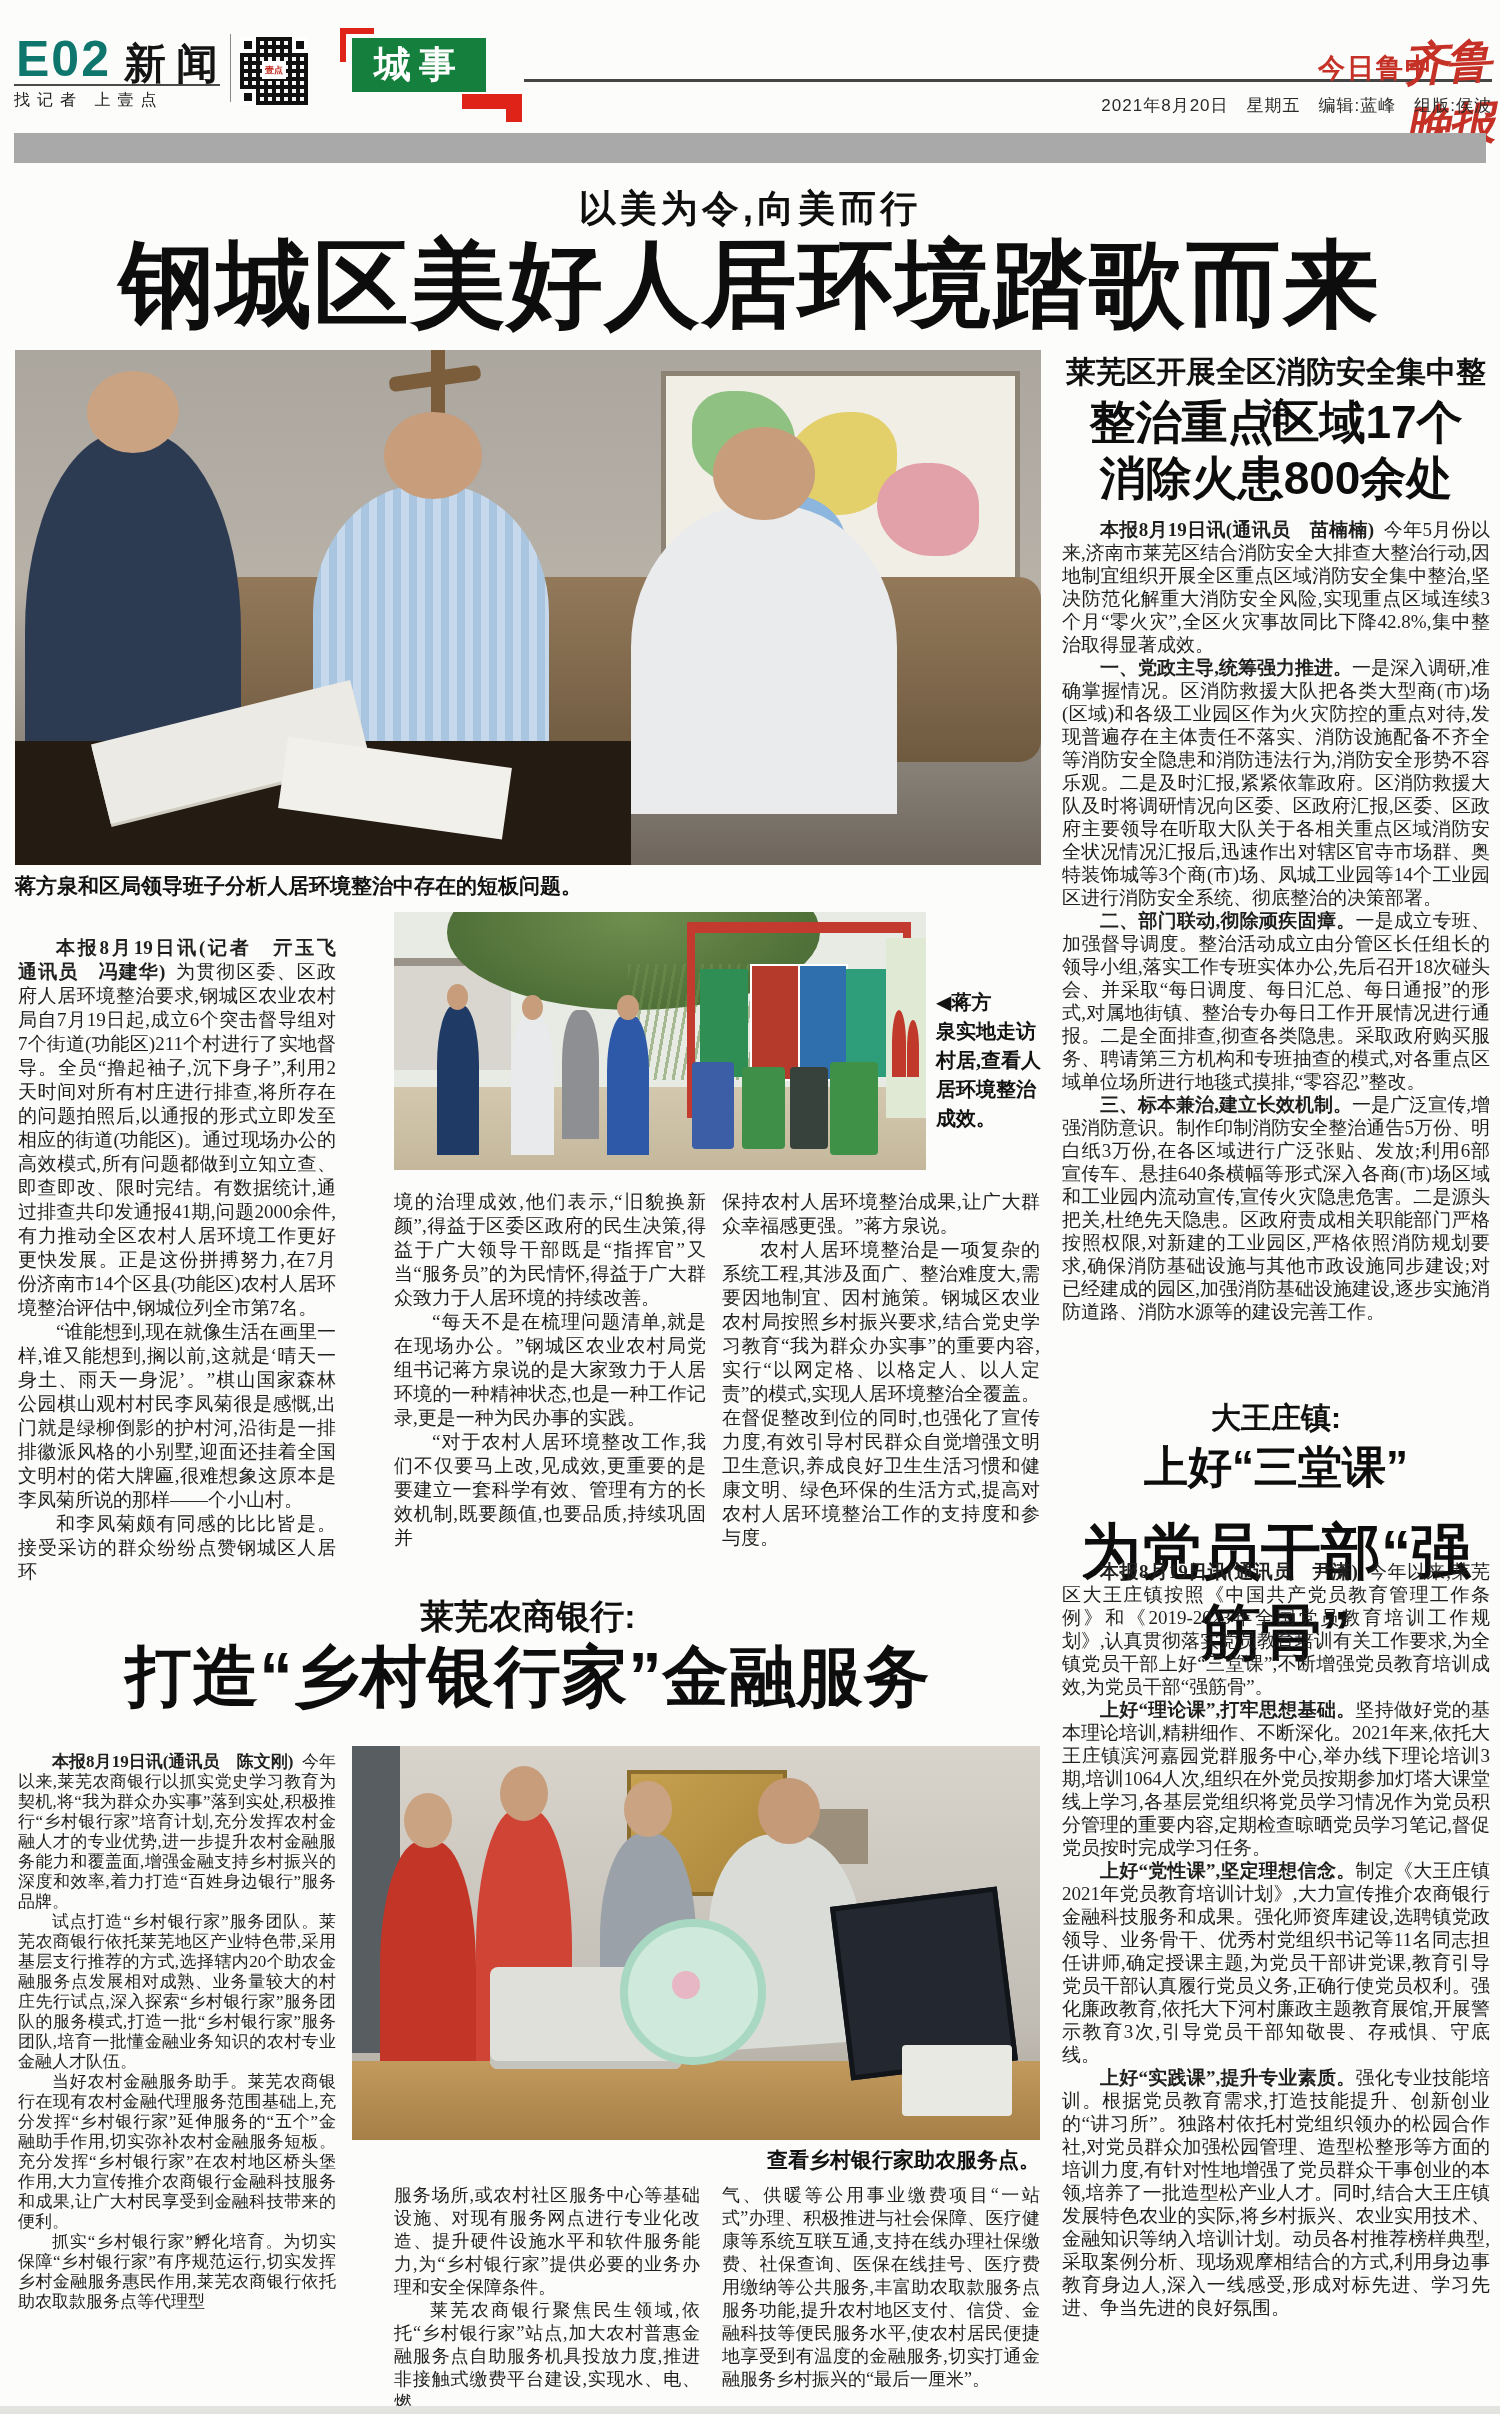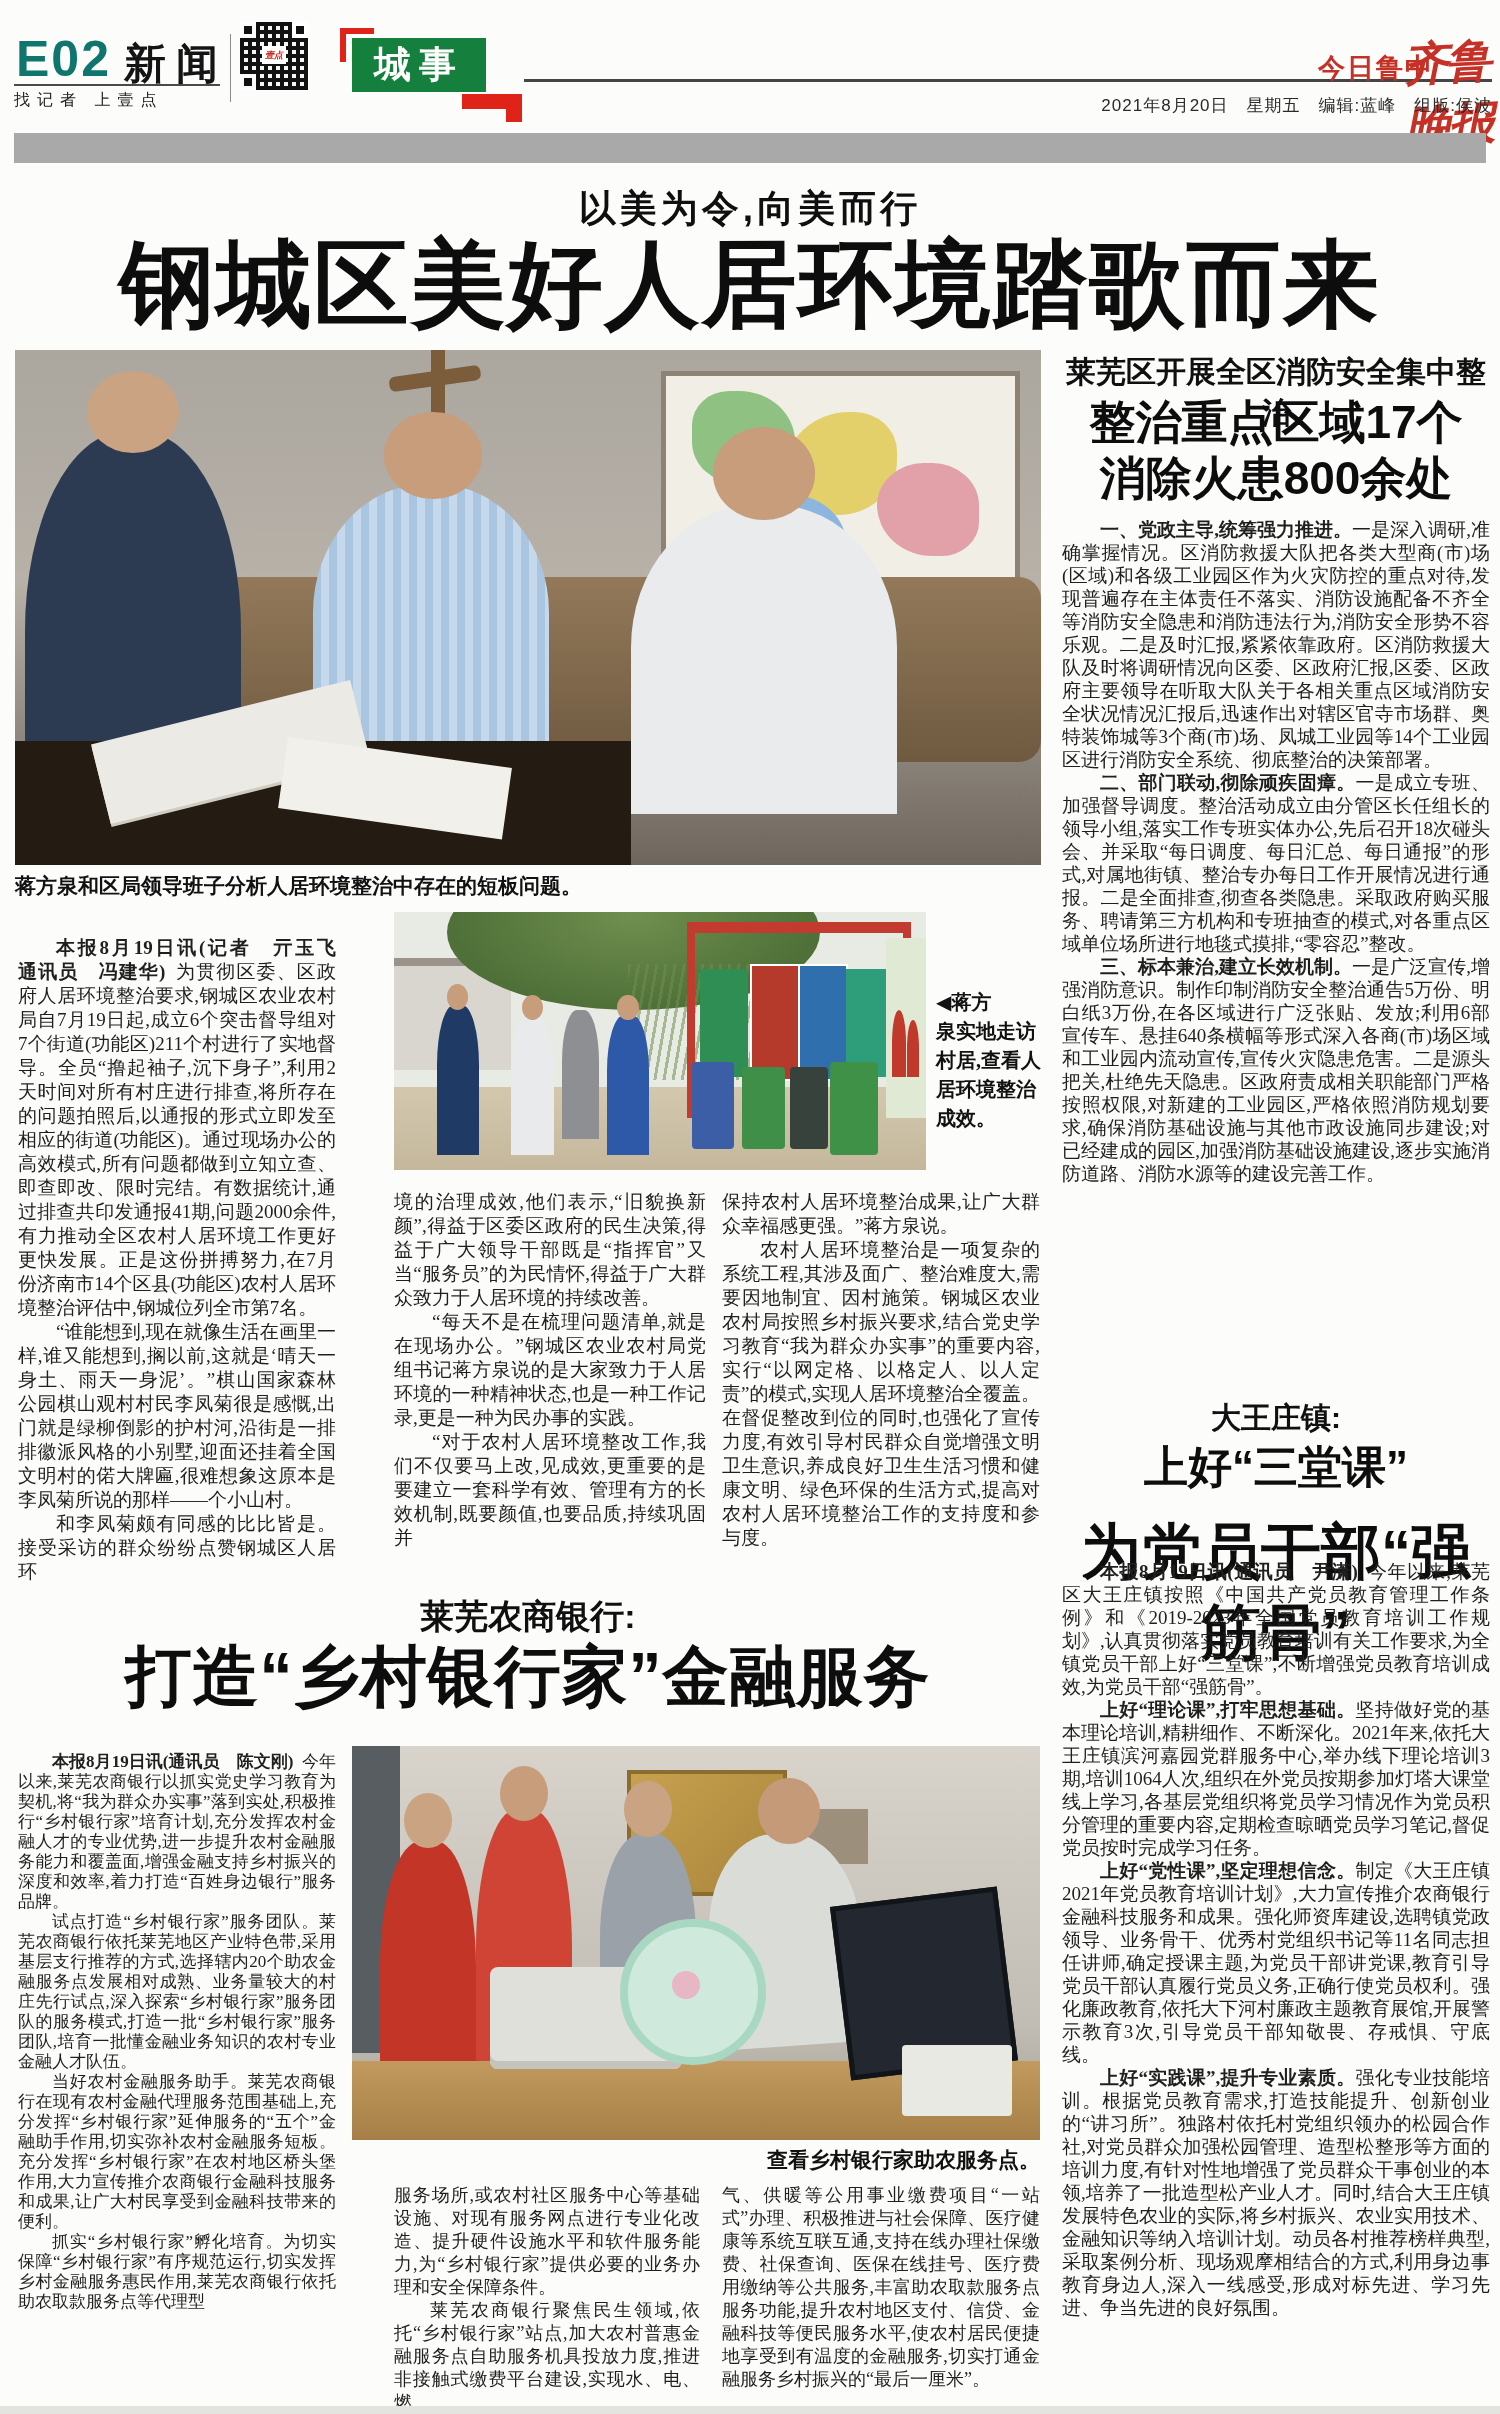--- a/index.html
+++ b/index.html
@@ -6,23 +6,23 @@
   .page{position:relative;width:1500px;height:2414px;margin:0 auto;background:#fcfcfa;
         overflow:hidden;font-family:"Liberation Serif","DejaVu Serif",serif;color:#1f1f1f;}
   .abs{position:absolute;}
   .sans{font-family:"Liberation Sans","DejaVu Sans",sans-serif;}
   
   .edition{left:16px;top:30px;font-size:50px;font-weight:900;letter-spacing:2px;color:#0f766e;}
   .section-name{left:124px;top:36px;font-size:42px;font-weight:700;letter-spacing:10px;color:#141414;}
   .hdr-subrule{left:14px;top:84px;width:206px;height:2px;background:#4a4a4a;}
   .tagline{left:14px;top:90px;font-size:16px;letter-spacing:7px;color:#222;}
   .vsep{left:230px;top:34px;width:1px;height:68px;background:#8a8a8a;}
-  .qr{left:240px;top:22px;width:68px;height:68px;background:
+  .qr{left:240px;top:37px;width:68px;height:68px;background:
       repeating-linear-gradient(0deg,#111 0 4px,transparent 4px 8px),
-      repeating-linear-gradient(90deg,#111 0 4px,#f5f5f5 4px 8px); font-style: italic;}
+      repeating-linear-gradient(90deg,#111 0 4px,#f5f5f5 4px 8px);}
   .qr-finder{position:absolute;width:16px;height:16px;background:#111;box-shadow:inset 0 0 0 4px #fff,inset 0 0 0 7px #111;}
   .qr-chip{position:absolute;left:22px;top:24px;width:24px;height:18px;background:#fff;
            font-size:9px;line-height:18px;text-align:center;color:#c4281d;font-weight:700;}
   .badge{left:352px;top:38px;width:134px;height:54px;background:#15803d;color:#fff;
          font-size:37px;font-weight:700;letter-spacing:8px;text-align:center;line-height:54px;}
   .badge-corner{left:340px;top:28px;width:28px;height:28px;border-left:6px solid #e02318;border-top:6px solid #e02318;}
   .badge-l1{left:462px;top:94px;width:60px;height:15px;background:#e02318;}
   .badge-l2{left:506px;top:94px;width:16px;height:28px;background:#e02318;}
   .hdr-rule{left:524px;top:79px;width:968px;height:3px;background:#454545;}
   .masthead-region{left:1318px;top:50px;font-size:27px;font-weight:700;color:#c53127;letter-spacing:2px;}
@@ -209,20 +209,21 @@
     <p class="para"><span>莱芜农商银行聚焦民生领域,依托“乡村银行家”站点,加大农村普惠金融服务点自助服务机具投放力度,推进非接触式缴费平台建设,实现水、电、燃</span></p>
   </div>
   <div class="abs a2col3">
     <p class="para cont"><span>气、供暖等公用事业缴费项目“一站式”办理、积极推进与社会保障、医疗健康等系统互联互通,支持在线办理社保缴费、社保查询、医保在线挂号、医疗费用缴纳等公共服务,丰富助农取款服务点服务功能,提升农村地区支付、信贷、金融科技等便民服务水平,使农村居民便捷地享受到有温度的金融服务,切实打通金融服务乡村振兴的“最后一厘米”。</span></p>
   </div>
 
   <div class="abs r-kicker r1kicker sans">莱芜区开展全区消防安全集中整治</div>
   <div class="abs r-title r1t1 sans">整治重点区域17个</div>
   <div class="abs r-title r1t2 sans">消除火患800余处</div>
   <div class="abs r1body">
+    <p class="para"><strong class="byl">本报8月19日讯(通讯员　苗楠楠)</strong><span>今年5月份以来,济南市莱芜区结合消防安全大排查大整治行动,因地制宜组织开展全区重点区域消防安全集中整治,坚决防范化解重大消防安全风险,实现重点区域连续3个月“零火灾”,全区火灾事故同比下降42.8%,集中整治取得显著成效。</span></p>
     <p class="para"><strong class="seg">一、党政主导,统筹强力推进。</strong><span>一是深入调研,准确掌握情况。区消防救援大队把各类大型商(市)场(区域)和各级工业园区作为火灾防控的重点对待,发现普遍存在主体责任不落实、消防设施配备不齐全等消防安全隐患和消防违法行为,消防安全形势不容乐观。二是及时汇报,紧紧依靠政府。区消防救援大队及时将调研情况向区委、区政府汇报,区委、区政府主要领导在听取大队关于各相关重点区域消防安全状况情况汇报后,迅速作出对辖区官寺市场群、奥特装饰城等3个商(市)场、凤城工业园等14个工业园区进行消防安全系统、彻底整治的决策部署。</span></p>
     <p class="para"><strong class="seg">二、部门联动,彻除顽疾固瘴。</strong><span>一是成立专班、加强督导调度。整治活动成立由分管区长任组长的领导小组,落实工作专班实体办公,先后召开18次碰头会、并采取“每日调度、每日汇总、每日通报”的形式,对属地街镇、整治专办每日工作开展情况进行通报。二是全面排查,彻查各类隐患。采取政府购买服务、聘请第三方机构和专班抽查的模式,对各重点区域单位场所进行地毯式摸排,“零容忍”整改。</span></p>
     <p class="para"><strong class="seg">三、标本兼治,建立长效机制。</strong><span>一是广泛宣传,增强消防意识。制作印制消防安全整治通告5万份、明白纸3万份,在各区域进行广泛张贴、发放;利用6部宣传车、悬挂640条横幅等形式深入各商(市)场区域和工业园内流动宣传,宣传火灾隐患危害。二是源头把关,杜绝先天隐患。区政府责成相关职能部门严格按照权限,对新建的工业园区,严格依照消防规划要求,确保消防基础设施与其他市政设施同步建设;对已经建成的园区,加强消防基础设施建设,逐步实施消防道路、消防水源等的建设完善工作。</span></p>
   </div>
 
   <div class="abs r-kicker r2kicker sans">大王庄镇:</div>
   <div class="abs r-title r2t1 sans">上好“三堂课”</div>
   <div class="abs r-title r2t2 sans">为党员干部“强筋骨”</div>
   <div class="abs r2body">
     <p class="para"><strong class="byl">本报8月19日讯(通讯员　尹潇)</strong><span>今年以来,莱芜区大王庄镇按照《中国共产党员教育管理工作条例》和《2019-2023年全国党员教育培训工作规划》,认真贯彻落实党员教育培训有关工作要求,为全镇党员干部上好“三堂课”,不断增强党员教育培训成效,为党员干部“强筋骨”。</span></p>

